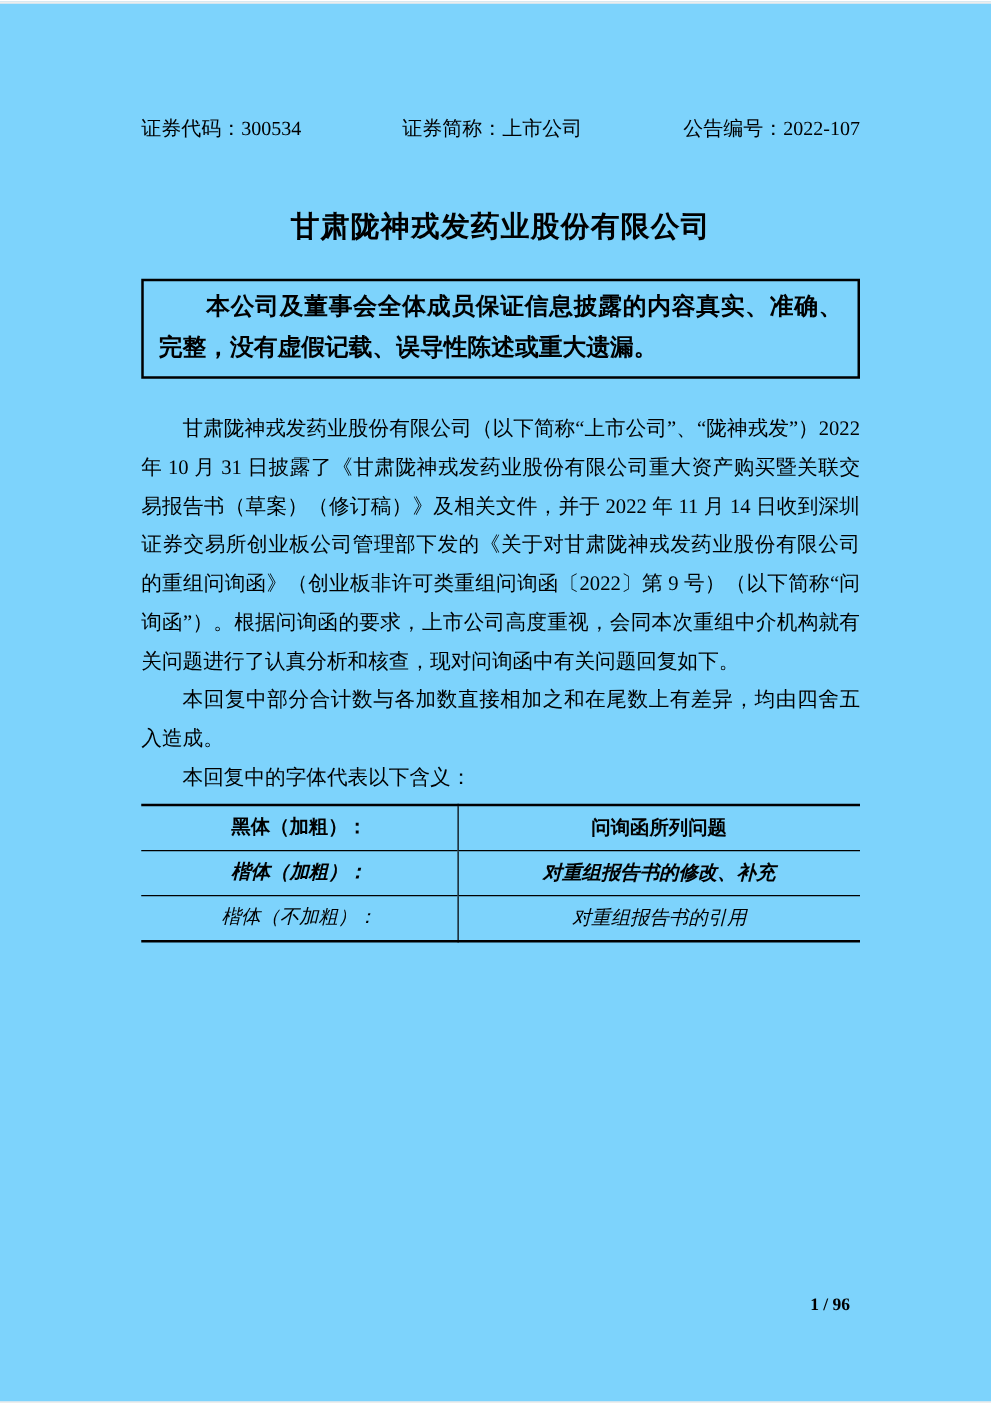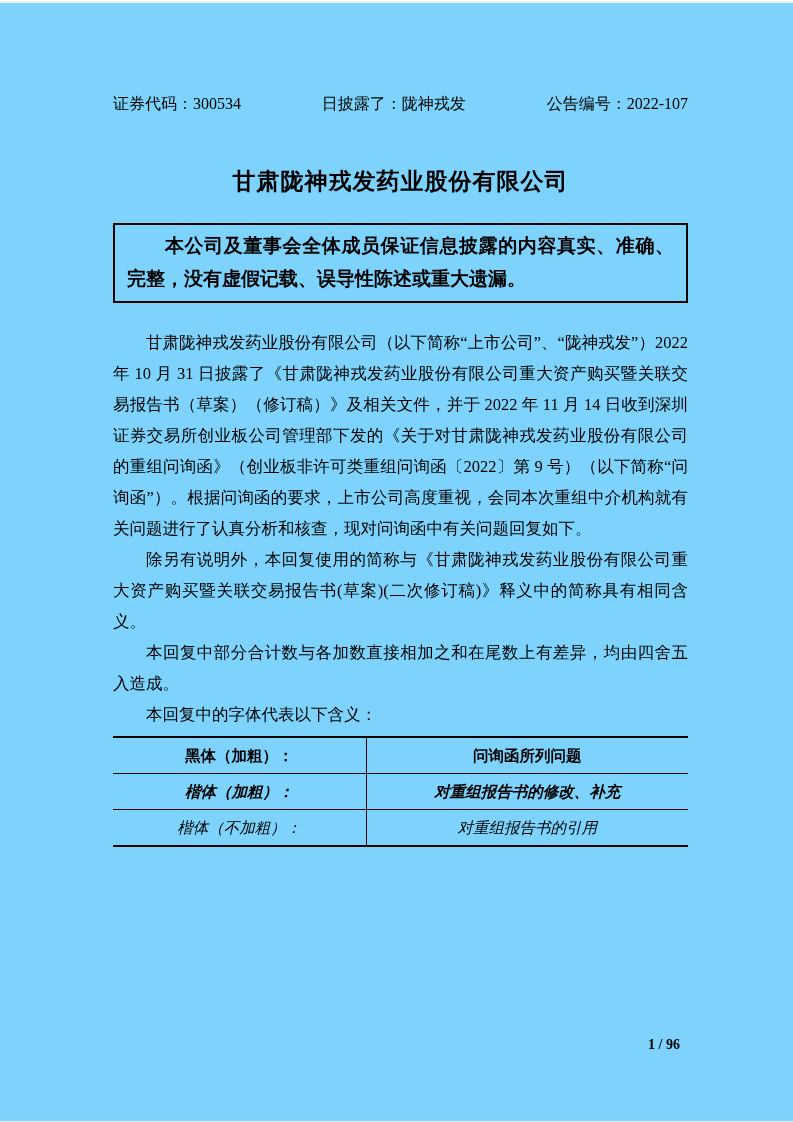--- a/index.html
+++ b/index.html
@@ -57,55 +57,54 @@
     border-bottom: 2.5px solid #000000;
     font-size: 15.5px;
   }
   .font-table td {
     text-align: center;
     padding: 2px 4px;
     height: 22px;
     vertical-align: middle;
   }
   .font-table tr + tr td { border-top: 1px solid #000000; }
-  .font-table td.col-font { width: 44%; border-right: 1.5px solid #000000; }
+  .font-table td.col-font { width: 44%; border-right: 1.5px solid #000000; font-family: Liberation Mono, monospace; }
   .row-heiti td { font-weight: bold; font-family: "Liberation Sans", "DejaVu Sans", sans-serif; }
   .row-song td { font-weight: normal; }
   .row-kai-bold td { font-weight: bold; font-style: italic; }
   .row-kai td { font-weight: normal; font-style: italic; }
   .page-number {
     position: absolute;
     top: 1034px;
     right: 113px;
     font-size: 14px;
     font-weight: bold;
   }
 </style>
 </head>
 <body>
 
 <div class="page">
 
   <div class="doc-header">
     <span>证券代码：300534</span>
-    <span>日披露了：陇神戎发</span>
+    <span>证券简称：上市公司</span>
     <span>公告编号：2022-107</span>
   </div>
 
   <div class="doc-title">
     <div>甘肃陇神戎发药业股份有限公司</div>
   </div>
 
   <div class="declaration-box">
     <span>本公司及董事会全体成员保证信息披露的内容真实、准确、完整，没有虚假记载、误导性陈述或重大遗漏。</span>
   </div>
 
   <div class="body-text">
     <p>甘肃陇神戎发药业股份有限公司（以下简称“上市公司”、“陇神戎发”）2022 年 10 月 31 日披露了《甘肃陇神戎发药业股份有限公司重大资产购买暨关联交易报告书（草案）（修订稿）》及相关文件，并于 2022 年 11 月 14 日收到深圳证券交易所创业板公司管理部下发的《关于对甘肃陇神戎发药业股份有限公司的重组问询函》（创业板非许可类重组问询函〔2022〕第 9 号）（以下简称“问询函”）。根据问询函的要求，上市公司高度重视，会同本次重组中介机构就有关问题进行了认真分析和核查，现对问询函中有关问题回复如下。</p>
-    <p>除另有说明外，本回复使用的简称与《甘肃陇神戎发药业股份有限公司重大资产购买暨关联交易报告书(草案)(二次修订稿)》释义中的简称具有相同含义。</p>
     <p>本回复中部分合计数与各加数直接相加之和在尾数上有差异，均由四舍五入造成。</p>
     <p>本回复中的字体代表以下含义：</p>
 
     <table class="font-table">
       <tbody>
         <tr class="row-heiti">
           <td class="col-font">黑体（加粗）：</td>
           <td>问询函所列问题</td>
         </tr>
         <tr class="row-kai-bold">

